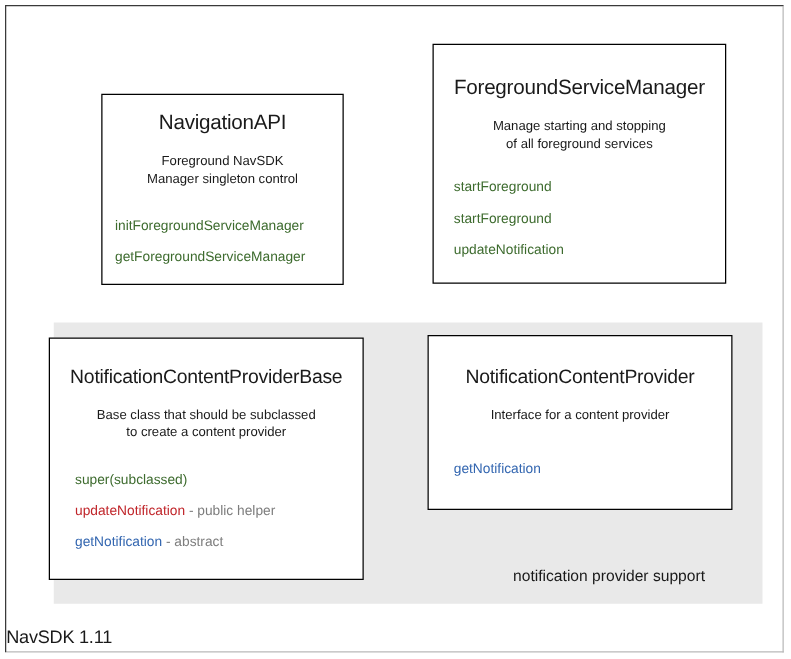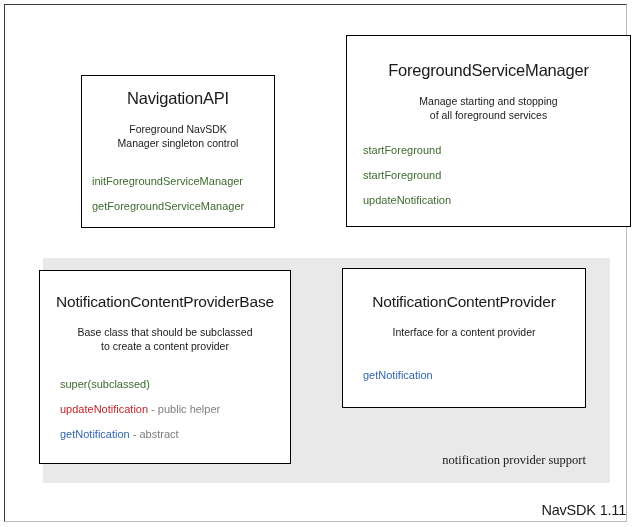--- a/index.html
+++ b/index.html
@@ -88,46 +88,46 @@
     position: absolute;
     font-size: 12.5px;
     color: #1a1a1a;
     white-space: nowrap;
   }
 
   
   .footer-caption {
     position: absolute;
     width: 100%;
-    text-align: right;
+    text-align: left;
     font-size: 14.5px;
     color: #1a1a1a;
     letter-spacing: -0.2px;
   }
 
   
   #box-navigation-api {
     left: 76px;  top: 70px;  width: 194px; height: 153px;
   }
   #box-navigation-api .class-title { margin-top: 13px; }
   #box-navigation-api .class-desc  { margin-top: 16px; }
   #box-navigation-api .member-list { margin-top: 25px; padding-left: 10px; }
 
   #box-foreground-service-manager {
-    left: 341px; top: 30px;  width: 285px; height: 192px;
+    left: 341px; top: 30px;  width: 235px; height: 192px;
   }
   #box-foreground-service-manager .class-title { margin-top: 25px; }
   #box-foreground-service-manager .class-desc  { margin-top: 16px; }
   #box-foreground-service-manager .member-list { margin-top: 22px; padding-left: 16px; }
 
   #group-notification-provider-support {
     left: 38px; top: 253px; width: 567px; height: 225px;
   }
   #group-notification-provider-support .group-label {
-    right: 24px; bottom: 15px; font-family: Liberation Serif, serif;
+    right: 46px; bottom: 15px;
   }
 
   #box-notification-content-provider-base {
     left: 34px; top: 265px; width: 252px; height: 194px;
   }
   #box-notification-content-provider-base .class-title { margin-top: 22px; }
   #box-notification-content-provider-base .class-desc  { margin-top: 16px; }
   #box-notification-content-provider-base .member-list { margin-top: 25px; padding-left: 20px; }
 
   #box-notification-content-provider {

